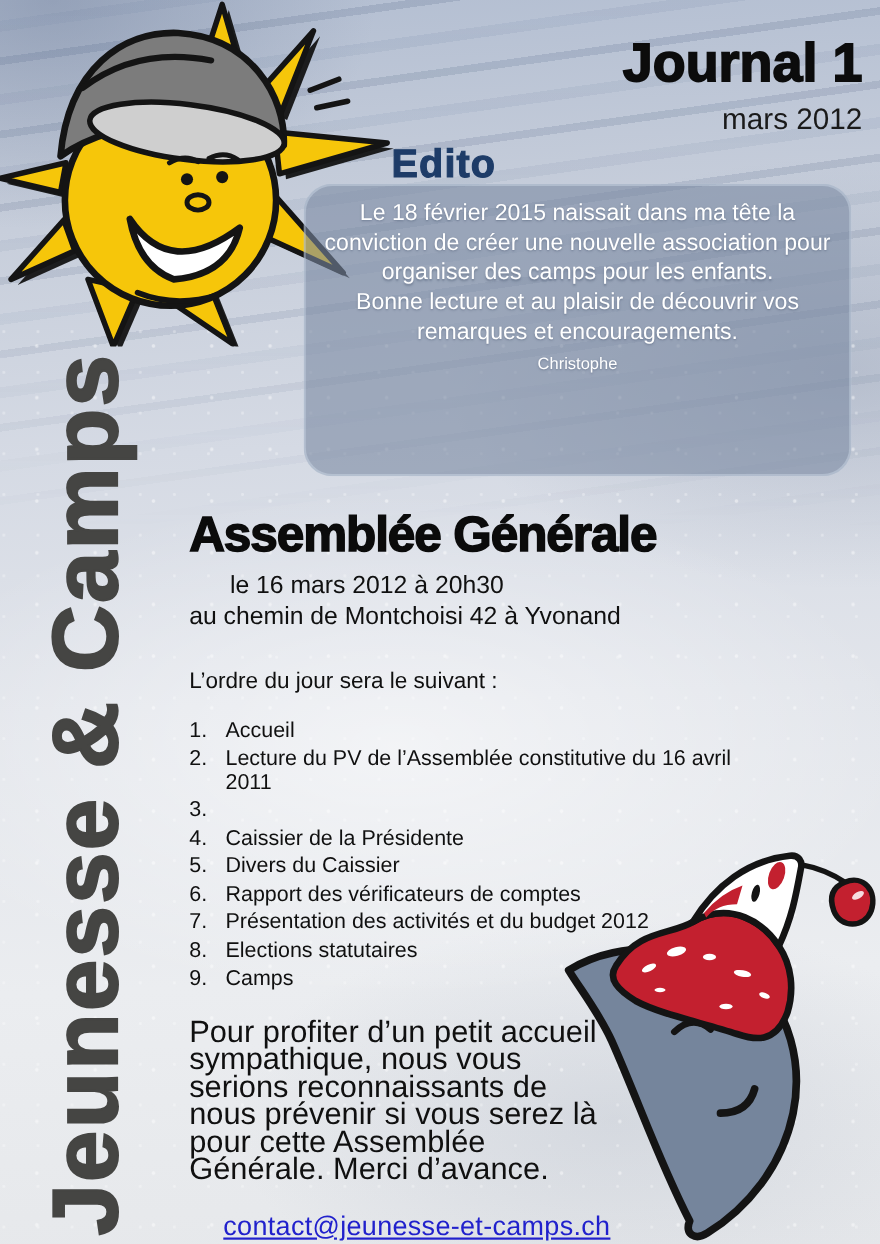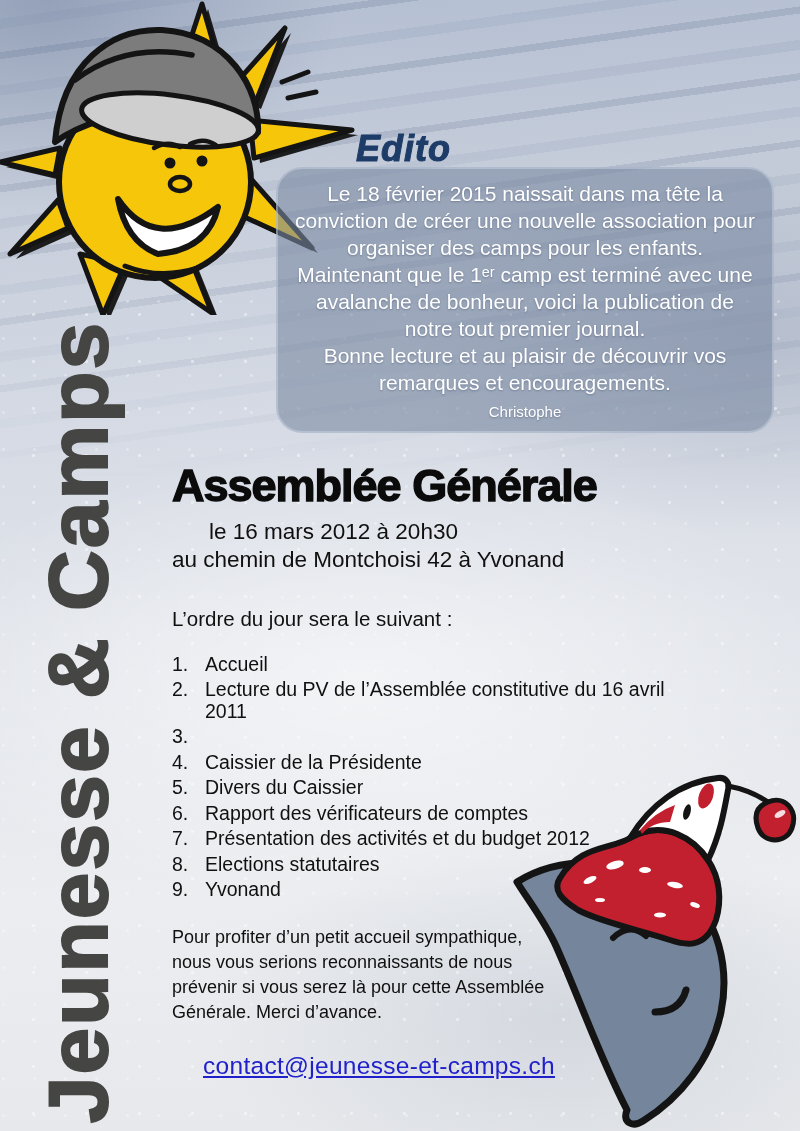--- a/index.html
+++ b/index.html
@@ -34,41 +34,41 @@
     transform:translate(-50%,-50%) rotate(-90deg);
     font-weight:bold;font-size:84px;letter-spacing:2px;color:#454543;
     -webkit-text-stroke:2px #454543;
   }
   .header{position:absolute;top:34px;right:16px;text-align:right;}
   .journal-title{font-size:49px;line-height:1;font-weight:bold;color:#0c0c0c;-webkit-text-stroke:1.6px #0c0c0c;}
   .journal-date{font-size:27px;color:#1a1a1a;margin-top:10px;}
   .edito-heading{
     position:absolute;left:356px;top:128px;
     font-size:36px;font-weight:bold;color:#1e3c68;
-    -webkit-text-stroke:1px #1e3c68;letter-spacing:1px;font-style:italic;
+    -webkit-text-stroke:1px #1e3c68;letter-spacing:1px;
   }
   .edito-box{
     position:absolute;left:276px;top:167px;width:498px;height:266px;box-sizing:border-box;
     border-radius:26px;background:rgba(122,137,161,.60);
     border:2px solid rgba(222,231,243,.35);
     padding:11px 13px 0;text-align:center;color:#ffffff;
     font-size:21px;line-height:27px;text-shadow:0 1px 2px rgba(50,65,90,.4);
   }
   .edito-box p{margin:0;}
   .edito-signature{font-size:15px;margin-top:2px;}
   .main{position:absolute;left:172px;top:460px;width:510px;}
   .assembly-title{margin:0;font-size:45px;line-height:1.15;font-weight:bold;color:#0b0b0b;
     -webkit-text-stroke:1.4px #0b0b0b;letter-spacing:-1px;}
   .when{margin-top:6px;font-size:22.5px;line-height:28px;margin-left:37px;}
   .where{font-size:22.5px;line-height:28px;}
   .intro{margin-top:33px;font-size:20.5px;}
   .agenda{list-style:none;margin:23px 0 0;padding:0;font-size:19.5px;}
   .agenda li{display:flex;margin-bottom:4px;line-height:21.5px;}
   .agenda .num{width:33px;flex:none;}
-  .notice{margin:24px 0 0;width:390px;font-size:18px;line-height:25px;}
+  .notice{margin:24px 0 0;width:390px;font-size:28px;line-height:25px;}
   .email{display:inline-block;margin-top:27px;font-size:24.5px;letter-spacing:.3px;
     color:#2121cc;text-decoration:underline;margin-left:31px;}
   .sun-svg{position:absolute;left:0;top:0;}
   .moon-svg{position:absolute;left:480px;top:750px;}
 </style>
 </head>
 <body>
 
 <div class="page">
 
@@ -112,26 +112,29 @@
     </g>
     <ellipse cx="180" cy="184" rx="10" ry="7" fill="#f6c60a" stroke="#141414" stroke-width="4.5"></ellipse>
     <path d="M118,199 Q155,254 218,207 Q208,250 158,254 Q126,242 118,199 Z" fill="#ffffff" stroke="#141414" stroke-width="6" stroke-linejoin="round"></path>
     <path d="M125,266 Q160,280 198,268" fill="none" stroke="#141414" stroke-width="5" stroke-linecap="round"></path>
     <g stroke="#141414" stroke-width="5" stroke-linecap="round">
       <path d="M282,82 L308,72"></path>
         <path d="M288,98 L316,92"></path>
     </g>
   </svg>
 
+  <div class="header">
+    <div class="journal-title">Journal 1</div>
+    <div class="journal-date">mars 2012</div>
+  </div>
 
   <div class="edito-heading">Edito</div>
 
   <div class="edito-box">
     <p>Le 18 février 2015 naissait dans ma tête la conviction de créer une nouvelle association pour organiser des camps pour les enfants.</p>
-    <p>Maintenant que le 1ᵉʳ camp est terminé avec une avalanche de bonheur, voici la publication de notre tout premier journal.</p>
     <p>Bonne lecture et au plaisir de découvrir vos remarques et encouragements.</p>
     <div class="edito-signature">Christophe</div>
   </div>
 
   <div class="main">
     <h1 class="assembly-title">Assemblée Générale</h1>
     <div class="when">le 16 mars 2012 à 20h30</div>
     <div class="where">au chemin de Montchoisi 42 à Yvonand</div>
     <div class="intro">L’ordre du jour sera le suivant :</div>
     <ol class="agenda">
@@ -161,21 +164,21 @@
       <li>
           <span class="num">7.</span>
           <span>Présentation des activités et du budget 2012</span>
         </li>
       <li>
           <span class="num">8.</span>
           <span>Elections statutaires</span>
         </li>
       <li>
           <span class="num">9.</span>
-          <span>Yvonand</span>
+          <span>Camps</span>
         </li>
     </ol>
     <p class="notice">Pour profiter d’un petit accueil sympathique, nous vous serions reconnaissants de nous prévenir si vous serez là pour cette Assemblée Générale. Merci d’avance.</p>
     <a class="email" href="#">contact@jeunesse-et-camps.ch</a>
   </div>
 
   <svg class="moon-svg" width="320" height="381" viewBox="0 0 320 381" xmlns="http://www.w3.org/2000/svg">
     <path d="M37,132 C85,102 160,108 205,142 C238,168 250,218 241,262 C231,310 200,348 163,371 C152,378 142,372 147,360 C120,308 100,250 76,196 C64,170 48,150 37,132 Z" fill="#75859c" stroke="#141414" stroke-width="7" stroke-linejoin="round"></path>
     <g fill="none" stroke="#141414" stroke-linecap="round">
       <path d="M123,150 Q138,140 153,148" stroke-width="6"></path>

